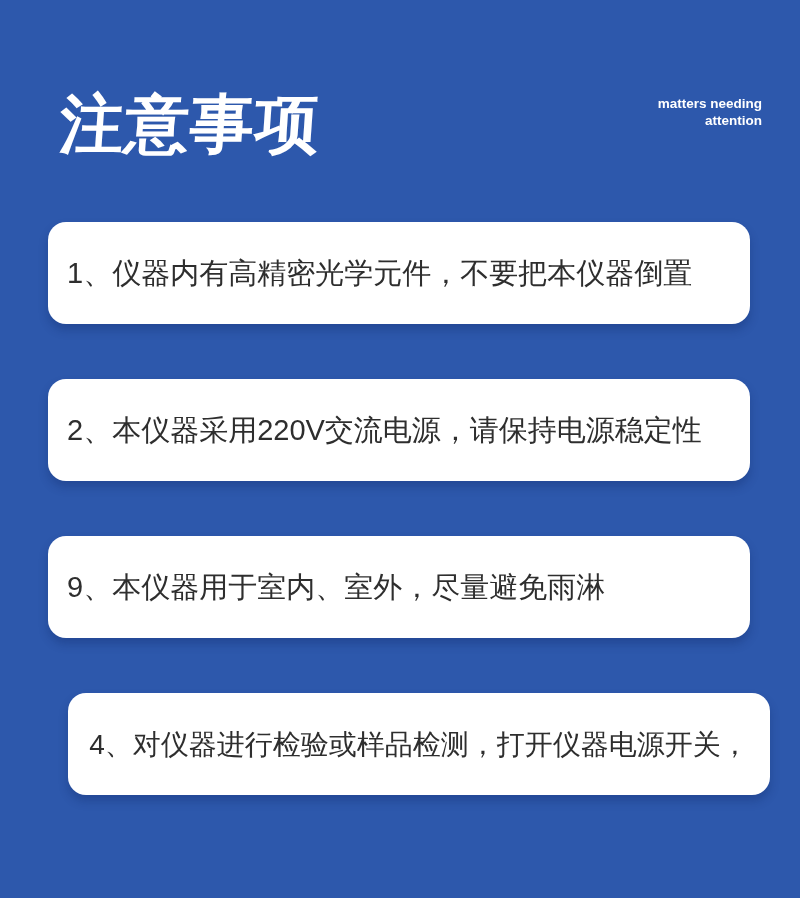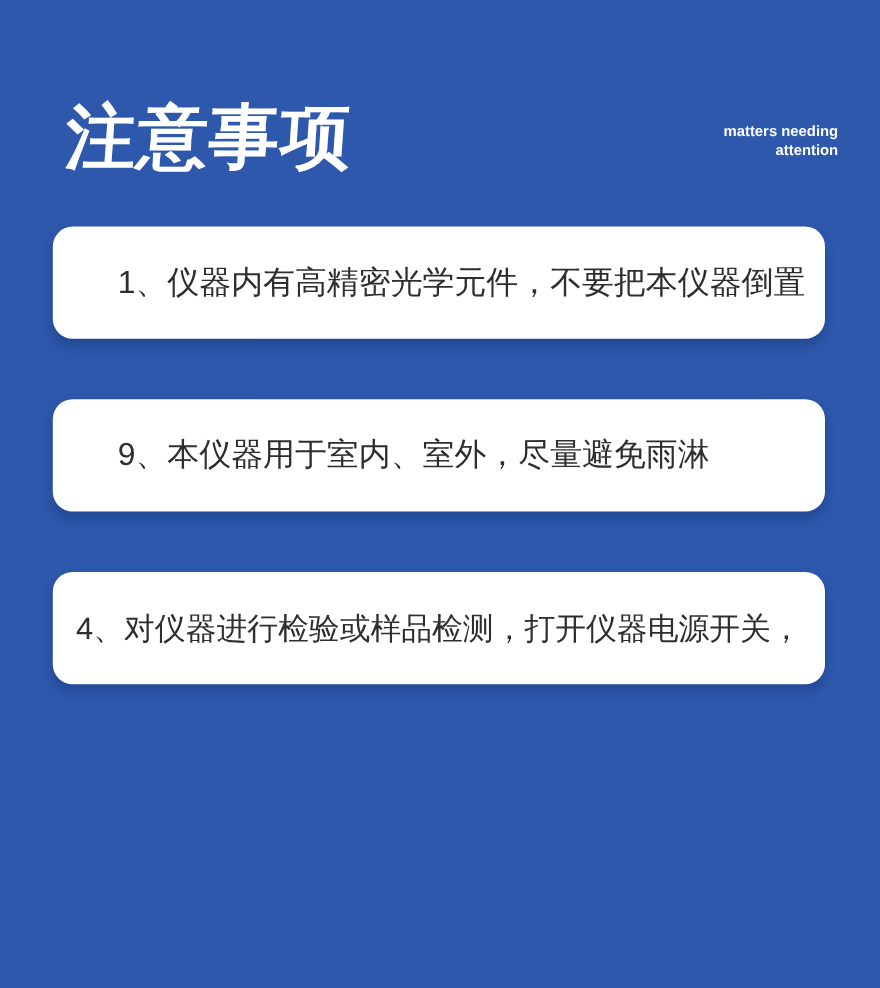--- a/index.html
+++ b/index.html
@@ -31,21 +31,21 @@
     line-height: 1.08;
     font-weight: 900;
     color: var(--title-color);
     letter-spacing: 1px;
     transform: skewX(-4deg);
     white-space: nowrap;
   }
   .page-subtitle {
     position: absolute;
     right: 38px;
-    top: 112px;
+    top: 96px;
     width: 118px;
     text-align: right;
     font-size: 13.5px;
     line-height: 1.25;
     font-weight: 700;
     color: #ffffff;
   }
   .cards {
     position: absolute;
     left: 48px;
@@ -59,41 +59,45 @@
     background: var(--card-bg);
     border-radius: 18px;
     box-shadow: 0 6px 10px rgba(12, 34, 88, 0.28);
     display: flex;
     flex-direction: column;
     justify-content: center;
     color: var(--text);
     font-size: 29px;
     line-height: 39px;
   }
-  .card.align-left { align-items: flex-start; padding: 0 30px 0 59px; text-align: left; }
-  .card.align-center { align-items: center; padding: 0 18px; text-align: center; font-size: 28px; }
+  .card.align-left { align-items: flex-start; padding: 0 30px 0 19px; text-align: left; margin-top: 16px; }
+  .card.align-center { align-items: center; padding: 0 18px; text-align: center; font-size: 28px; margin-left: 20px; }
   .card-line { white-space: nowrap; }
   .card-line:empty { display: none; }
 </style>
 </head>
 <body>
 
 <div class="page">
 
   <div class="page-title">注意事项</div>
 
   <div class="page-subtitle">matters needing attention</div>
 
   <div class="cards">
 
     <div class="card align-left">
       <div class="card-line">1、仪器内有高精密光学元件，不要把本仪器倒置</div>
 
     </div>
 
+    <div class="card align-left">
+      <div class="card-line">2、本仪器采用220V交流电源，请保持电源稳定性</div>
+
+    </div>
 
     <div class="card align-left">
       <div class="card-line">9、本仪器用于室内、室外，尽量避免雨淋</div>
 
     </div>
 
     <div class="card align-center">
       <div class="card-line">4、对仪器进行检验或样品检测，打开仪器电源开关，</div>
     </div>
 

